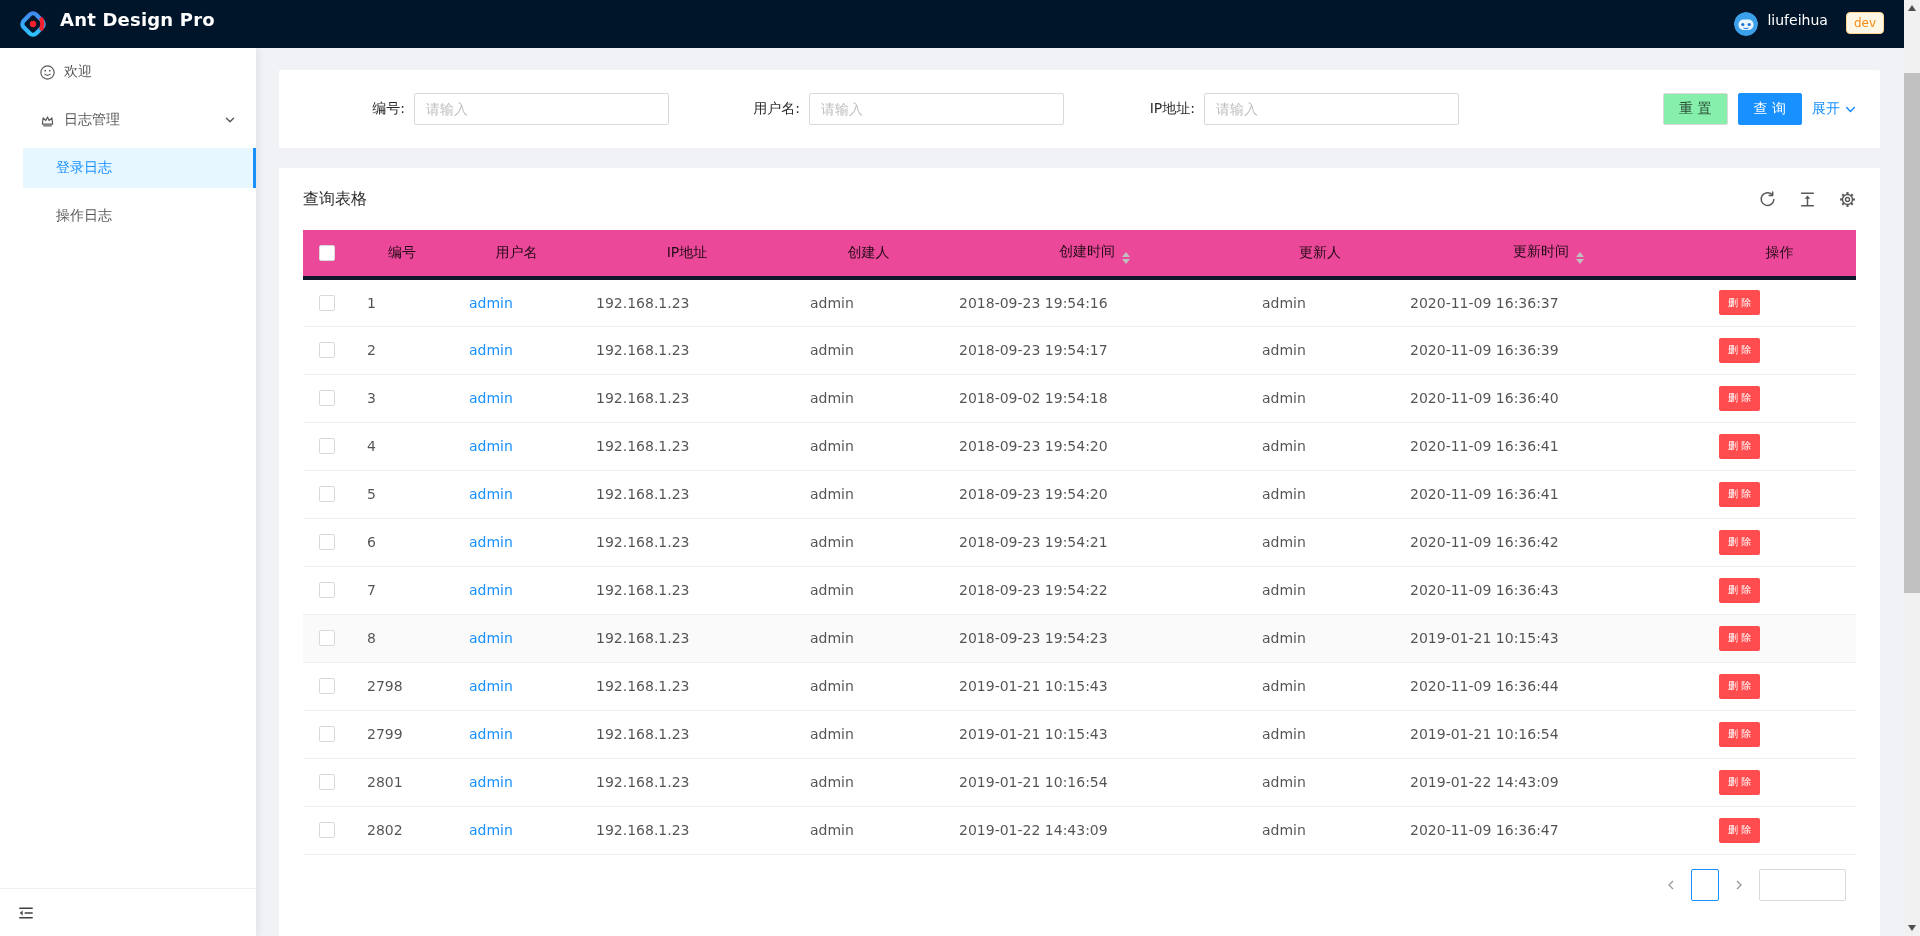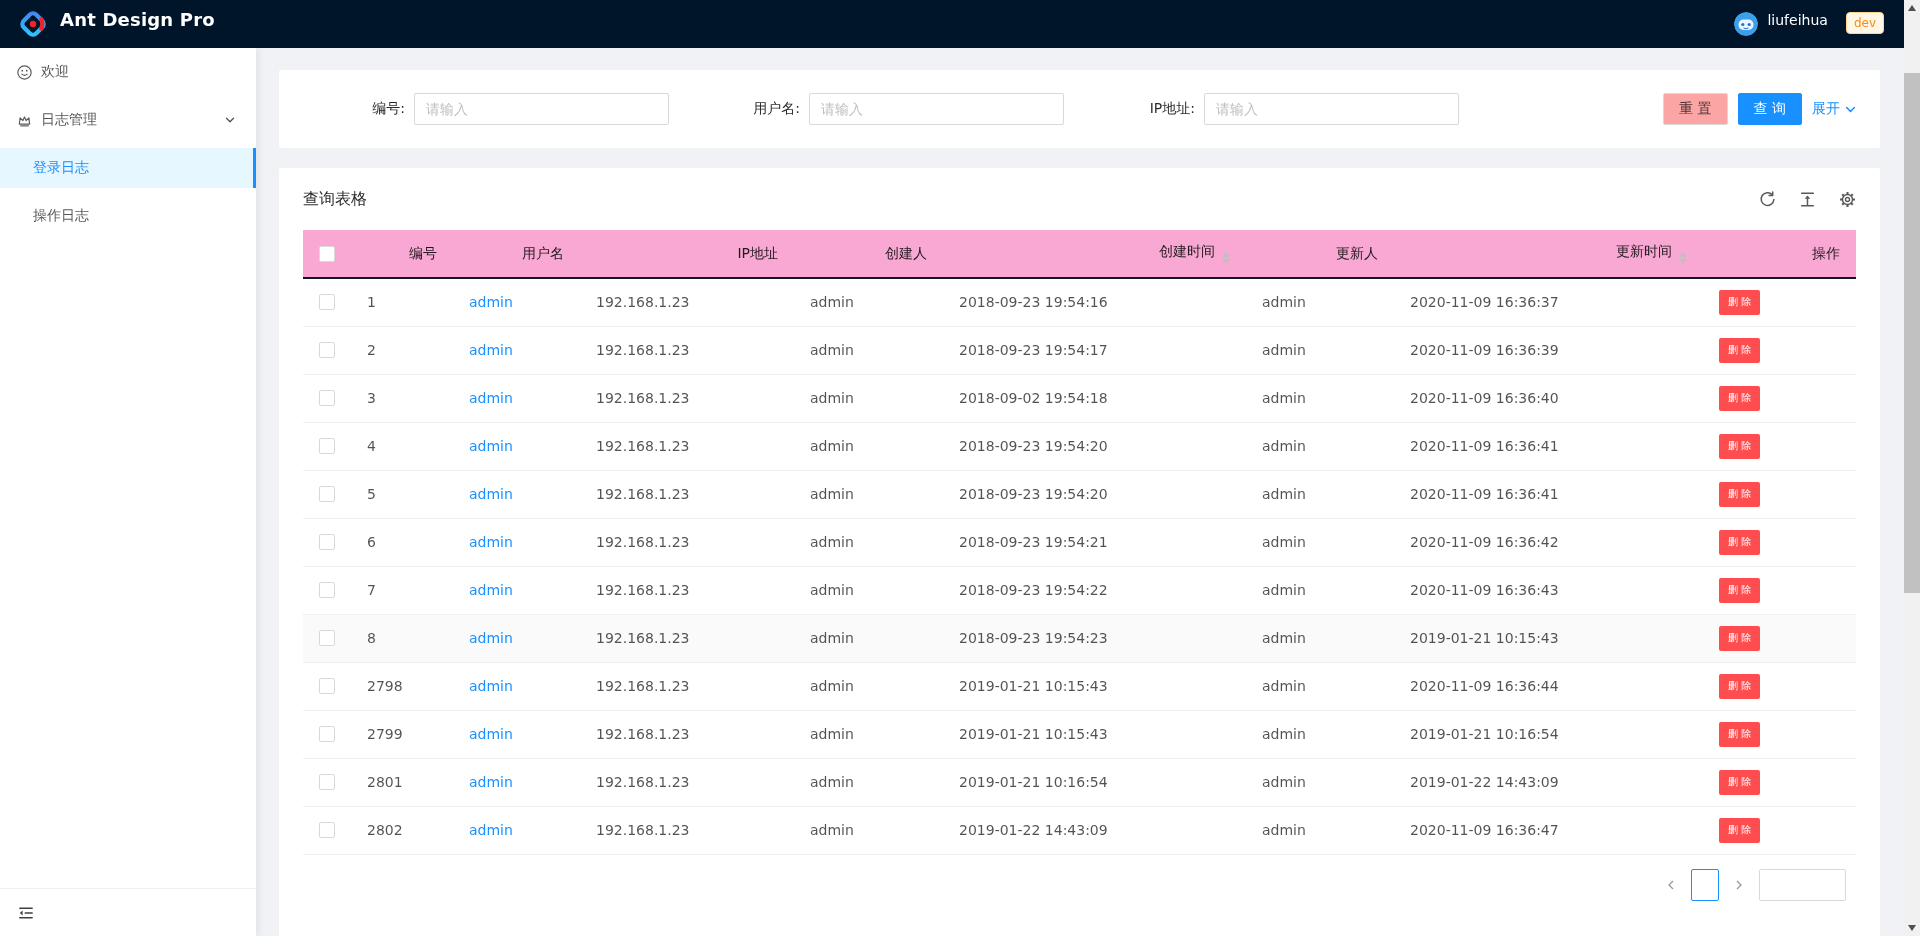--- a/index.html
+++ b/index.html
@@ -11,21 +11,21 @@
   .header { position:absolute; top:0; left:0; width:1920px; height:48px; background:#001529; display:flex; align-items:center; justify-content:space-between; padding:0 36px 0 18px; z-index:10; }
   .header-left { display:flex; align-items:flex-start; }
   .logo-title { color:#fff; font-size:18px; font-weight:bold; margin-left:12px; letter-spacing:.2px; }
   .header-right { display:flex; align-items:flex-start; }
   .avatar { width:24px; height:24px; border-radius:50%; overflow:hidden; flex:0 0 auto; }
   .user-name { color:#fff; margin-left:9px; }
   .dev-tag { margin-left:18px; font-size:12px; line-height:18px; padding:1px 7px; border-radius:4px; background:#fff7e6; border:1px solid #ffd591; color:#fa8c16; }
 
   
   .sidebar { position:absolute; top:48px; left:0; bottom:0; width:256px; background:#fff; box-shadow:2px 0 8px rgba(29,35,41,.08); z-index:5; }
-  .menu { list-style:none; padding-top:4px; }
+  .menu { list-style:none; padding-top:4px;padding-left:23px; }
   .menu-item { position:relative; height:40px; margin:8px 0; display:flex; align-items:center; padding-left:17px; cursor:pointer; color:rgba(0,0,0,.68); }
   .menu-item:first-child { margin-top:0; }
   .menu-item .mi-icon { width:15px; display:inline-flex; margin-right:9px; }
   .menu-item .chevron { position:absolute; right:21px; display:inline-flex; }
   .menu-item.active-parent { color:#1890ff; }
   .menu-subitem { padding-left:33px; }
   .menu-subitem.selected { background:#e6f7ff; color:#1890ff; }
   .menu-subitem.selected::after { content:""; position:absolute; right:0; top:0; bottom:0; width:3px; background:#1890ff; }
   .sidebar-footer { position:absolute; bottom:0; left:0; right:0; height:48px; border-top:1px solid #f0f0f0; display:flex; align-items:center; padding-left:18px; }
 
@@ -33,34 +33,34 @@
   .main { position:absolute; top:48px; left:256px; width:1648px; bottom:0; padding:22px 24px 0 23px; overflow:hidden; }
   .card { background:#fff; border-radius:2px; }
 
   
   .search-card { height:78px; display:flex; align-items:center; padding:0 24px;justify-content:center; }
   .form-item { display:flex; align-items:center; width:395px; }
   .form-item .f-label { width:111px; text-align:right; padding-right:9px; color:rgba(0,0,0,.85); white-space:nowrap; }
   .form-item input { width:255px; height:32px; border:1px solid #d9d9d9; border-radius:2px; padding:0 11px; font-size:14px; color:rgba(0,0,0,.65); outline:none; font-family:inherit; }
   .form-item input::placeholder { color:#bfbfbf; }
   .search-actions { margin-left:auto; display:flex; align-items:center; }
-  .btn { height:32px; padding:0 15px; border-radius:2px; font-size:14px; border:1px solid #d9d9d9; background:#fca5a5; color:rgba(0,0,0,.72); cursor:pointer; font-family:inherit; }
+  .btn { height:32px; padding:0 15px; border-radius:2px; font-size:14px; border:1px solid #d9d9d9; background:#86efac; color:rgba(0,0,0,.72); cursor:pointer; font-family:inherit; }
   .btn-primary { background:#1890ff; border-color:#1890ff; color:#fff; margin-left:10px; }
   .expand-link { margin-left:10px; color:#1890ff; display:inline-flex; align-items:center; cursor:pointer; }
   .expand-link .chev { margin-left:5px; display:inline-flex; }
 
   
   .table-card { margin-top:20px; height:820px; }
   .table-toolbar { height:62px; display:flex; align-items:center; padding:0 24px; }
   .table-title { font-size:16px; font-weight:500; color:rgba(0,0,0,.85); }
   .toolbar-icons { margin-left:auto; display:flex; align-items:center; }
   .tool-icon { margin-left:23px; display:inline-flex; cursor:pointer; }
 
   table { width:1553px; margin:0 24px; border-collapse:collapse; table-layout:fixed; }
-  th { background:#f9a8d4; height:48px; padding:0 16px; text-align:right; font-weight:500; color:rgba(0,0,0,.85); border-bottom:2px solid #0f172a; white-space:nowrap; }
+  th { background:#ec4899; height:48px; padding:0 16px; text-align:center; font-weight:500; color:rgba(0,0,0,.85); border-bottom:4px solid #0f172a; white-space:nowrap; }
   td { height:48px; padding:0 16px; border-bottom:1px solid #f0f0f0; color:rgba(0,0,0,.68); white-space:nowrap; }
   tr.hover td { background:#fafafa; }
   .cell-link { color:#1890ff; text-decoration:none; cursor:pointer; }
   .checkbox { width:16px; height:16px; border:1px solid #d9d9d9; border-radius:2px; background:#fff; cursor:pointer; }
   .sorter { display:inline-flex; flex-direction:column; margin-left:7px; vertical-align:-1px; }
   .caret-up { width:0; height:0; border-left:4px solid transparent; border-right:4px solid transparent; border-bottom:5px solid #bfbfbf; margin-bottom:2px; }
   .caret-down { width:0; height:0; border-left:4px solid transparent; border-right:4px solid transparent; border-top:5px solid #bfbfbf; }
   .btn-delete { height:25px; padding:0 9px; background:#ff4d4f; color:#fff; border:none; border-radius:2px; font-size:10px; cursor:pointer; font-family:inherit; white-space:nowrap; }
 
   

